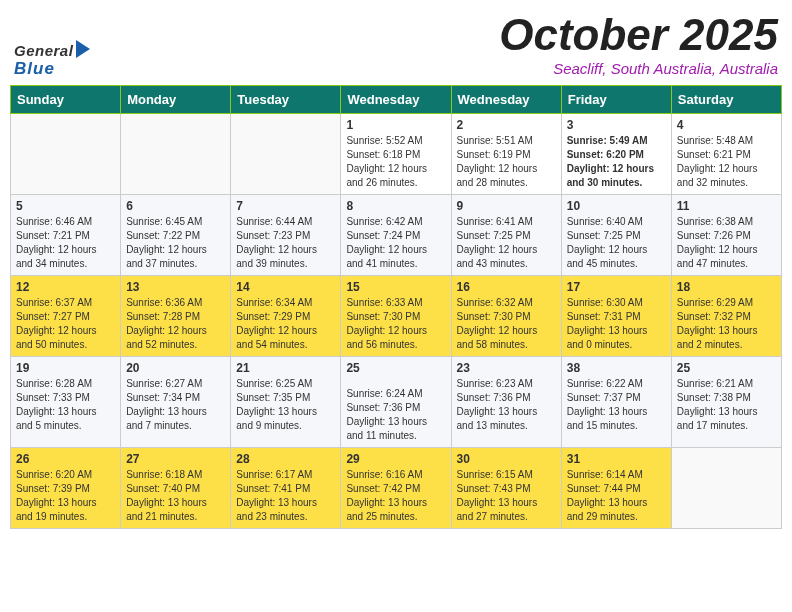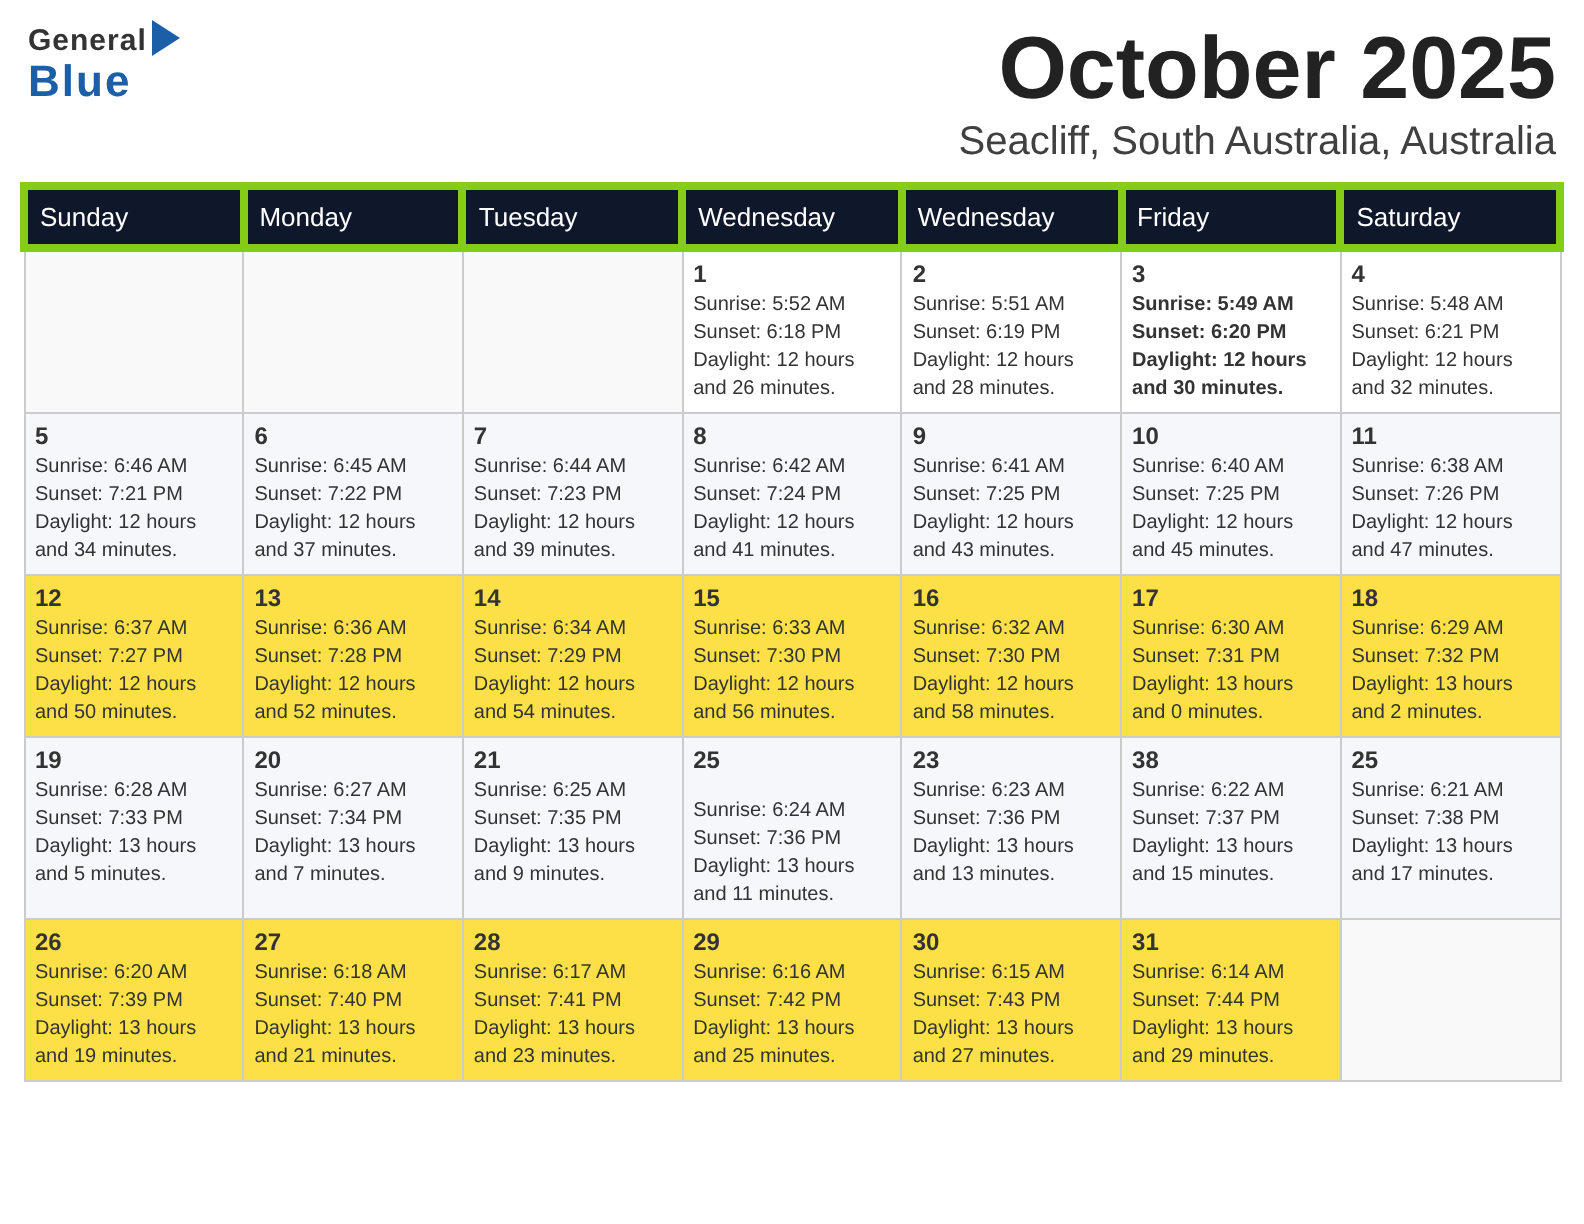--- a/index.html
+++ b/index.html
@@ -6,50 +6,51 @@
     body {
       font-family: Arial, sans-serif;
       background: #fff;
       width: 792px;
       min-height: 612px;
       padding: 10px;
     }
     .header {
       display: flex;
       justify-content: space-between;
-      align-items: flex-start;
+      align-items: flex-end;
       margin-bottom: 8px;
       padding: 0 4px;
+      font-style: italic;
     }
     .title-block {
       text-align: right;
     }
     .title-block h1 {
       font-size: 44px;
       font-weight: bold;
       color: #222;
     }
     .title-block h2 {
-      font-size: 20px;
+      font-size: 15px;
       font-weight: normal;
-      color: #404040;
+      color: #a21caf;
     }
     .calendar {
       width: 100%;
       border-collapse: collapse;
       border: 1px solid #ccc;
     }
     .calendar th {
-      background: #0f172a;
+      background: #0f766e;
       color: #fff;
       font-size: 13px;
-      font-weight: normal;
+      font-weight: bold;
       text-align: left;
       padding: 6px 6px;
-      border: 4px solid #84cc16;
+      border: 1px solid #84cc16;
     }
     .calendar td {
       width: calc(100% / 7);
       vertical-align: top;
       border: 1px solid #ccc;
       padding: 4px 5px;
       min-height: 80px;
       font-size: 10.5px;
       color: #333;
       background: #fde047;
@@ -101,21 +102,21 @@
 <body>
 
 <div class="header">
   <div class="logo-wrap">
     <div class="logo-text-wrap">
       <div class="logo-row">
         <span style="font-size:15px;font-weight:bold;color:#333;letter-spacing:0.5px;">General</span>
         <span class="triangle-right" style="margin-left:3px;margin-bottom:2px;"></span>
       </div>
       <div class="logo-row">
-        <span style="font-size:22px;font-weight:bold;color:#1a5fa8;letter-spacing:1px;">Blue</span>
+        <span style="font-size:17px;font-weight:bold;color:#1a5fa8;letter-spacing:1px;">Blue</span>
       </div>
     </div>
   </div>
   <div class="title-block">
     <h1>October 2025</h1>
     <h2>Seacliff, South Australia, Australia</h2>
   </div>
 </div>
 
 <table class="calendar">

